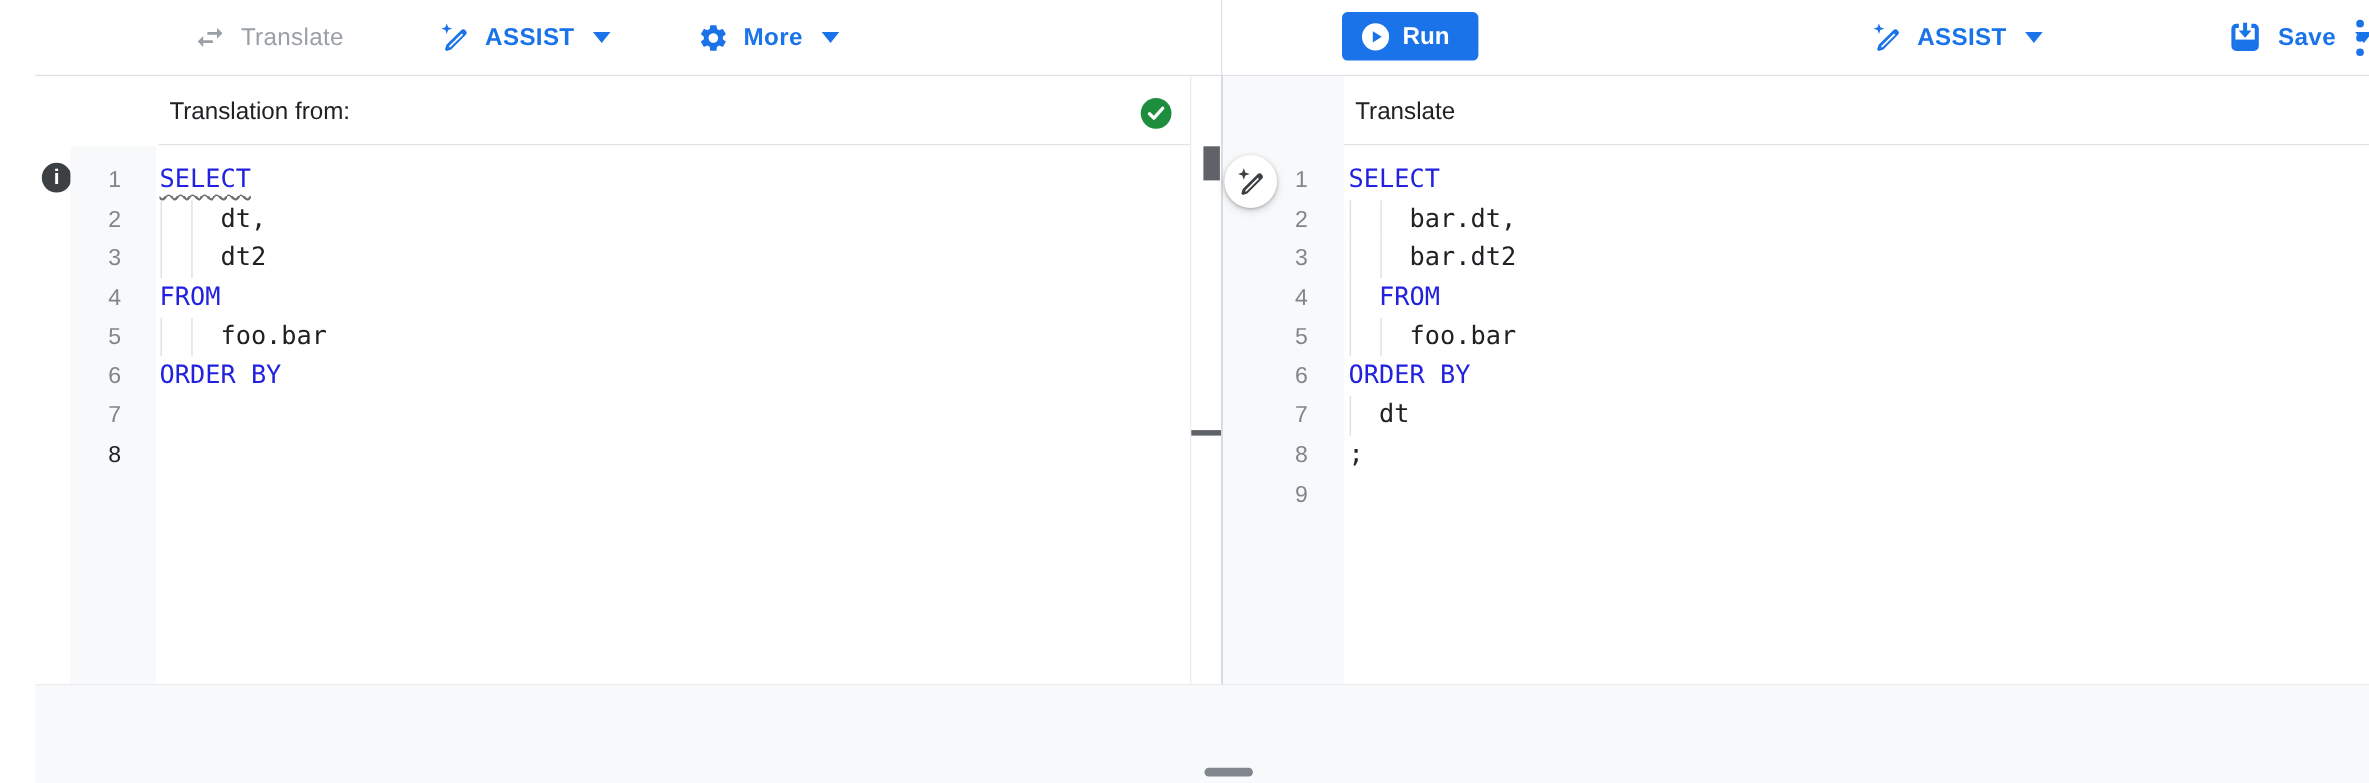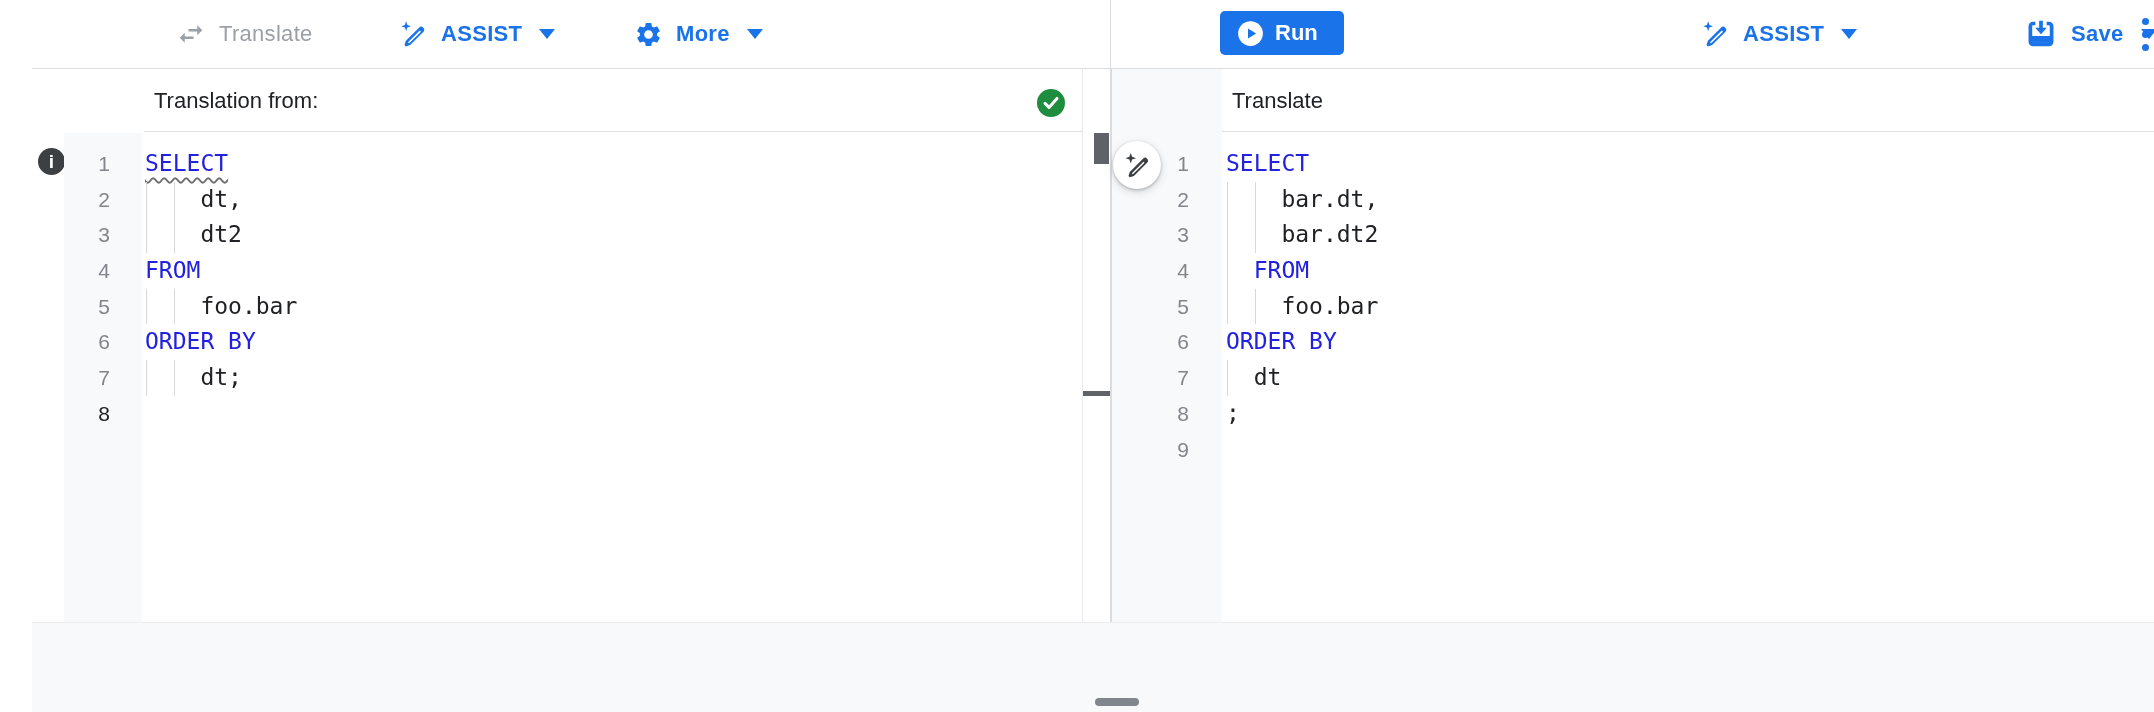--- a/index.html
+++ b/index.html
@@ -176,21 +176,20 @@
       <div class="ln">7</div>
       <div class="ln active">8</div>
     </div>
   <div class="code lp-code">
       <div class="cl"><span class="kw wavy">SELECT</span></div>
       <div class="cl"><span class="guide g0"></span><span class="guide g1"></span><span>    dt,</span></div>
       <div class="cl"><span class="guide g0"></span><span class="guide g1"></span><span>    dt2</span></div>
       <div class="cl"><span class="kw">FROM</span></div>
       <div class="cl"><span class="guide g0"></span><span class="guide g1"></span><span>    foo.bar</span></div>
       <div class="cl"><span class="kw">ORDER BY</span></div>
-      <div class="cl"><span class="guide g0"></span><span class="guide g1"></span><span>    dt;</span></div>
       <div class="cl"></div>
     </div>
   <div class="sb-border lp-sb-border"></div>
   <div class="lp-thumb"></div>
   <div class="lp-dash"></div>
 
   <div class="pane-divider"></div>
 
   <div class="gutter rp-gutter">
       <div class="ln">1</div>

